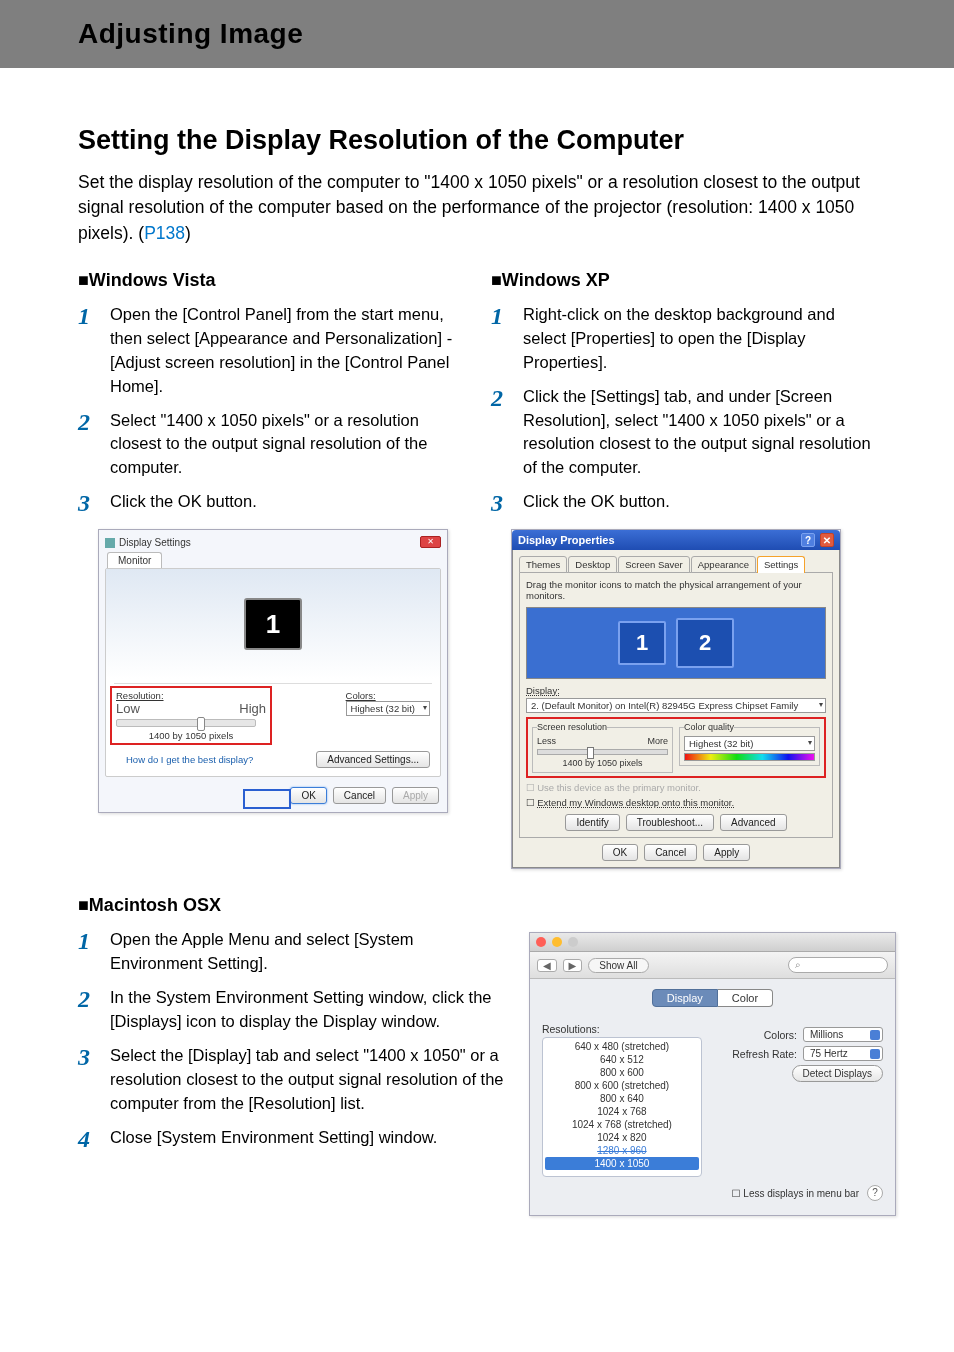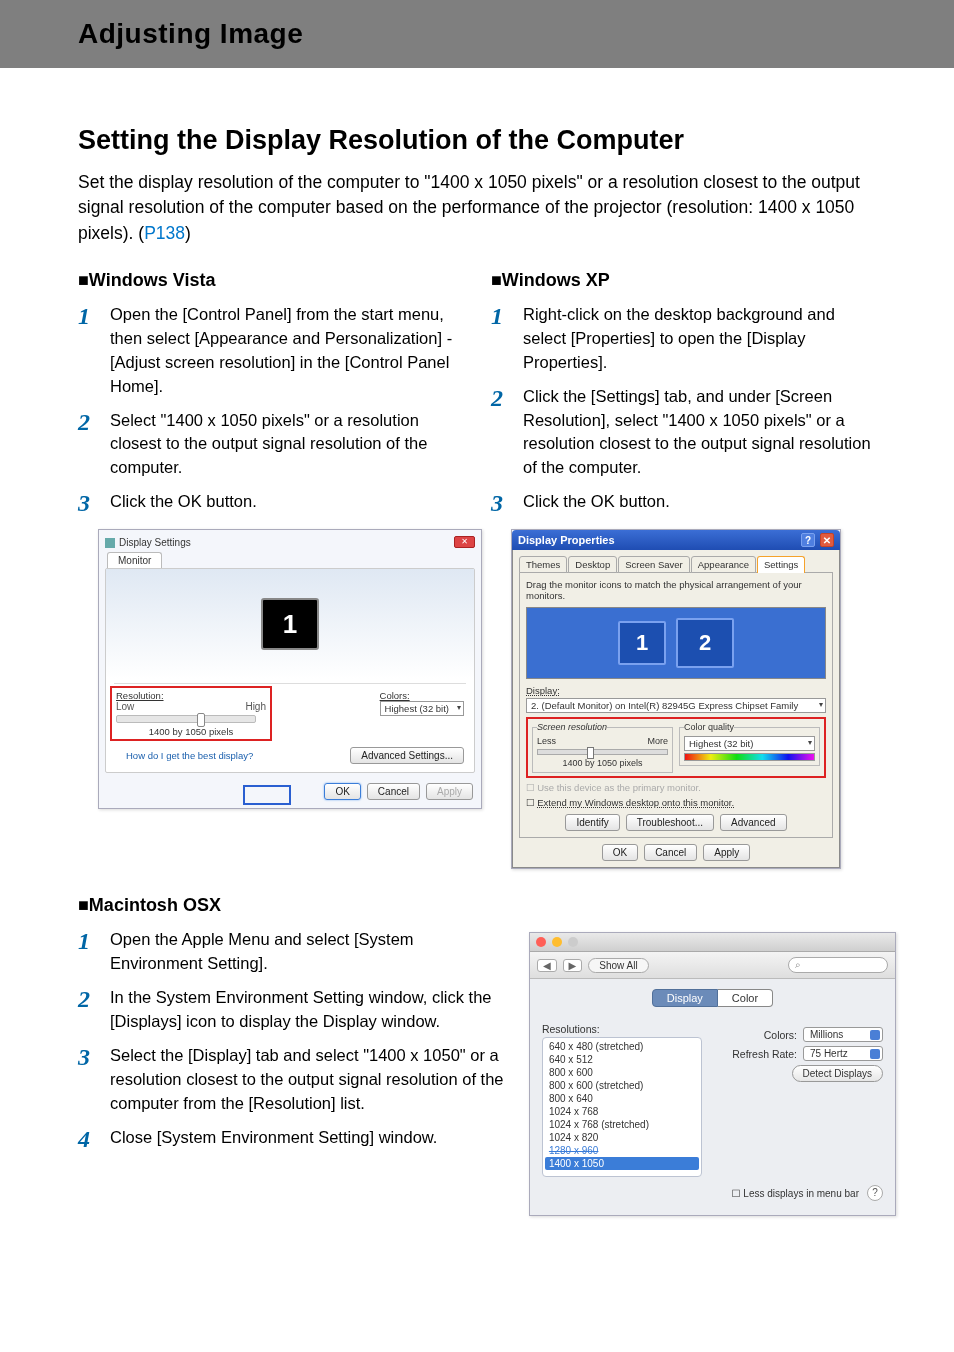--- a/index.html
+++ b/index.html
@@ -70,38 +70,38 @@
   .shot {
     margin: 14px 0 20px 20px;
     border: 1px solid #aab;
     background: #f4f6fb;
     font-size: 10px;
     color: #333;
     position: relative;
     box-shadow: 1px 1px 3px rgba(0,0,0,0.15);
   }
   
-  .vista { width: 384px; padding: 4px 0 6px 0; }
+  .vista { width: 350px; padding: 4px 0 6px 0; }
   .vista .titlebar {
     display: flex; justify-content: space-between; align-items: center;
     padding: 2px 6px; font-size: 10px;
   }
   .vista .titlebar .wicon { width:10px;height:10px;background:#6aa;display:inline-block;margin-right:4px;vertical-align:middle;}
   .vista .close { background:#d44;color:#fff;border:1px solid #a22;border-radius:2px;padding:0 6px;font-size:8px;line-height:10px;}
   .vista .tab { display:inline-block;border:1px solid #bbb;border-bottom:none;border-radius:3px 3px 0 0;padding:2px 10px;margin:2px 0 0 8px;background:#fff;font-size:10px;}
   .vista .inner { border:1px solid #ccc;margin:0 6px 4px 6px;background:#fff;border-radius:2px;padding-bottom:6px;}
   .vista .preview { height:110px;display:flex;align-items:center;justify-content:center;background:linear-gradient(#dfe8f3,#fff); }
   .vista .mon { width:58px;height:52px;background:#000;border:2px solid #888;border-radius:3px;display:flex;align-items:center;justify-content:center;color:#fff;font-size:26px;font-weight:bold;}
   .vista .desc { padding:4px 8px;font-size:9.5px;color:#333;}
   .vista hr { border:none;border-top:1px solid #ddd;margin:4px 8px;}
   .vista .row { display:flex;justify-content:space-between;padding:2px 10px;gap:10px;}
   .vista .group { font-size:9.5px; }
   .vista .slider { height:8px;background:#e6e6e6;border:1px solid #bbb;border-radius:2px;position:relative;width:140px;margin:3px 0;}
   .vista .thumb { position:absolute;top:-3px;left:58%;width:8px;height:14px;background:#fff;border:1px solid #888;border-radius:2px;}
-  .vista .ticks { font-size:10px;color:#555;display:flex;justify-content:space-between;width:150px;}
+  .vista .ticks { font-size:13px;color:#555;display:flex;justify-content:space-between;width:150px;}
   .vista .linkish { color:#1a5fad;font-size:9.5px;padding:0 10px;}
   .vista .btnrow { display:flex;justify-content:flex-end;gap:6px;padding:6px 8px 2px 8px;}
   .btn { border:1px solid #999;background:linear-gradient(#fff,#e4e4e4);border-radius:3px;padding:2px 10px;font-size:10px;color:#222;}
   .btn.sel { border:1px solid #3b7dd8;box-shadow:0 0 2px #6aa6ef;}
   .btn.dis { color:#aaa; }
   .combo { border:1px solid #999;background:#fff;padding:1px 14px 1px 4px;font-size:9.5px;position:relative;display:inline-block;min-width:80px;}
   .combo::after { content:"▾";position:absolute;right:2px;top:1px;font-size:8px;color:#444;}
 
   
   .xp { width: 330px; }
@@ -139,21 +139,21 @@
   .mac .showall{border:1px solid #aaa;border-radius:10px;padding:1px 10px;font-size:10px;background:#f6f6f6;}
   .mac .search{margin-left:auto;border:1px solid #aaa;border-radius:10px;padding:1px 6px;font-size:10px;background:#fff;min-width:100px;color:#888;}
   .mac .tabs2{display:flex;justify-content:center;margin:10px 0;}
   .mac .tab2{border:1px solid #888;padding:2px 14px;font-size:11px;background:#fff;}
   .mac .tab2.act{background:#6b8bb9;color:#fff;border-color:#51709a;}
   .mac .tab2:first-child{border-radius:4px 0 0 4px;}
   .mac .tab2:last-child{border-radius:0 4px 4px 0;border-left:none;}
   .mac .panel2{padding:6px 12px 14px 12px;}
   .mac .row2{display:flex;gap:18px;}
   .mac .reslist{border:1px solid #bcc3d2;background:#fff;width:160px;height:140px;overflow:hidden;font-size:10px;color:#333;padding:2px;border-radius:4px;}
-  .mac .reslist div{padding:1px 4px;white-space:nowrap;}
+  .mac .reslist div{padding:1px 4px;white-space:nowrap;text-align:center;}
   .mac .reslist .sel{background:#3b7dd8;color:#fff;border-radius:2px;}
   .mac .opts{flex:1;font-size:10.5px;}
   .mac .optrow{display:flex;align-items:center;gap:6px;margin:4px 0;justify-content:flex-end;}
   .mac .macsel{border:1px solid #999;border-radius:3px;padding:1px 16px 1px 6px;background:#fff;font-size:10px;position:relative;display:inline-block;min-width:80px;}
   .mac .macsel::after{content:"";position:absolute;right:2px;top:2px;width:10px;height:10px;background:#4a7fd6;border-radius:2px;}
   .mac .macbtn{border:1px solid #999;border-radius:10px;padding:2px 10px;background:linear-gradient(#fff,#e6e6e6);font-size:10px;}
   .mac .bottom{display:flex;justify-content:flex-end;align-items:center;gap:8px;margin-top:8px;}
   .mac .qmark{width:16px;height:16px;border:1px solid #aaa;border-radius:50%;text-align:center;line-height:14px;font-size:10px;color:#555;background:#fff;}
 
   .section-mac .two-col { gap: 20px; }
@@ -279,21 +279,21 @@
               <div class="mon m1">1</div>
               <div class="mon m2">2</div>
             </div>
             <div class="lbl underline-dotted">Display:</div>
             <span class="combo" style="display:block;margin-bottom:4px;">2. (Default Monitor) on Intel(R) 82945G Express Chipset Family</span>
 
             <div class="redbox">
               <div class="sr-row">
                 <div class="sliderwrap">
                   <fieldset class="fldset">
-                      <legend style="font-size:9px;color:#333;font-style:italic;">Screen resolution</legend>
+                      <legend style="font-size:9px;color:#333;">Screen resolution</legend>
                     <div style="display:flex;justify-content:space-between;font-size:9px;">
                         <span>Less</span>
                         <span>More</span>
                       </div>
                     <div class="slider2">
                         <div class="thumb2"></div>
                       </div>
                     <div style="font-size:9px;text-align:center;">1400 by 1050 pixels</div>
                   </fieldset>
                 </div>

